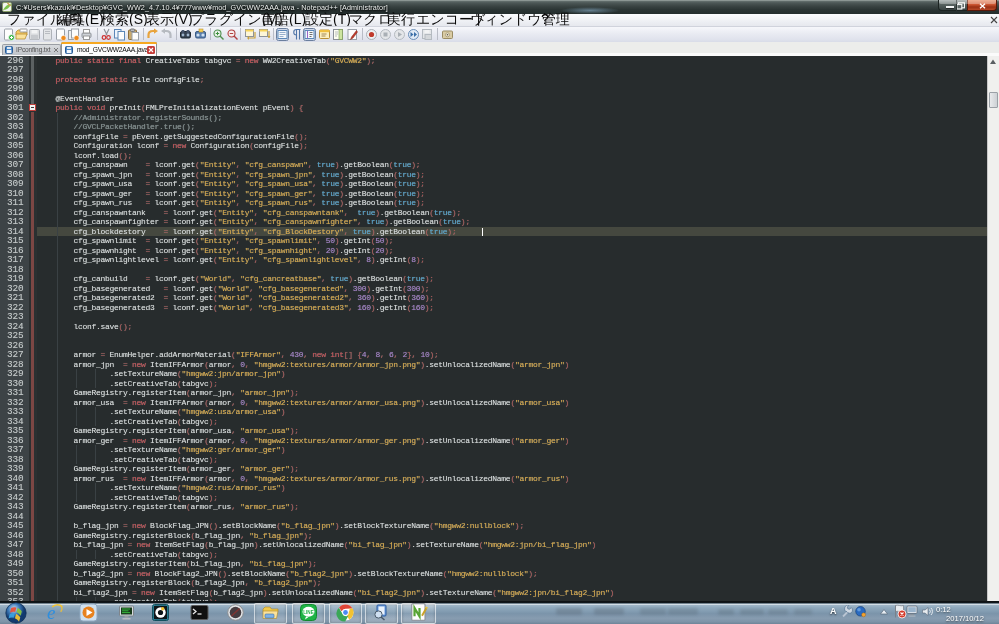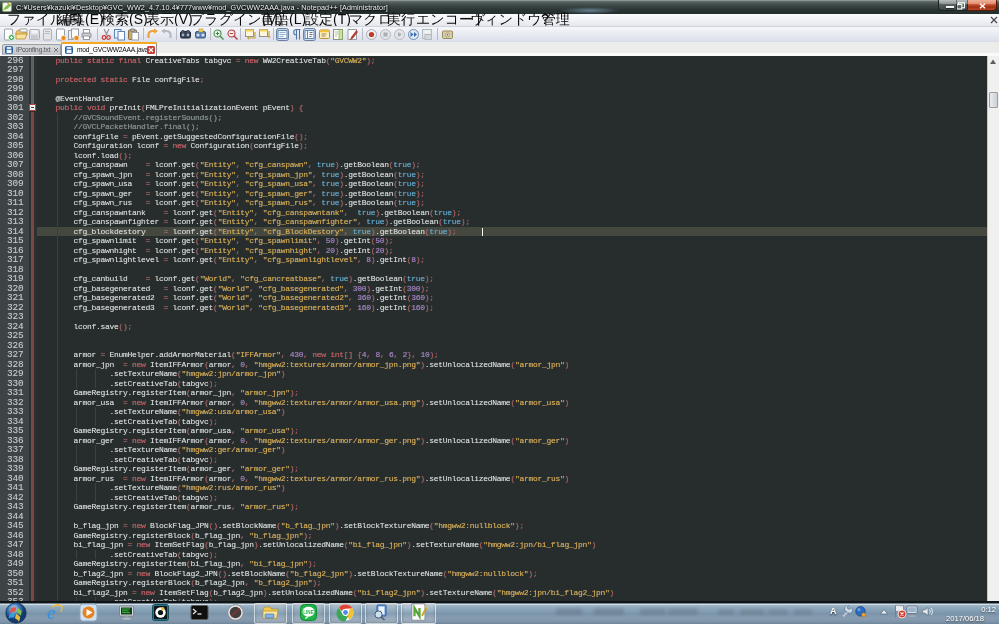--- a/index.html
+++ b/index.html
@@ -269,22 +269,22 @@
 351
 352
 353</pre>
 
 <pre class="abs" style="left:37.5px;top:55.9px;font-family:'Liberation Mono',monospace;font-size:7.97px;letter-spacing:-0.28px;line-height:9.5px;color:#d6dada;text-shadow:0 0 .7px rgba(214,218,218,.55)">    <i class="k">public</i> <i class="k">static</i> <i class="k">final</i> CreativeTabs tabgvc <i class="p">=</i> <i class="k">new</i> WW2CreativeTab<i class="p">(</i><i class="s">"GVCWW2"</i><i class="p">)</i><i class="p">;</i>
 
     <i class="k">protected</i> <i class="k">static</i> File configFile<i class="p">;</i>
 
     @EventHandler
     <i class="k">public</i> <i class="k">void</i> preInit<i class="p">(</i>FMLPreInitializationEvent pEvent<i class="p">)</i> <i class="p">{</i>
-        <i class="c">//GVCSoundEvent.registerSounds();</i>
-        <i class="c">//GVCLPacketHandler.final();</i>
+        <i class="c">//Administrator.registerSounds();</i>
+        <i class="c">//GVCLPacketHandler.true();</i>
         configFile <i class="p">=</i> pEvent.getSuggestedConfigurationFile<i class="p">(</i><i class="p">)</i><i class="p">;</i>
         Configuration lconf <i class="p">=</i> <i class="k">new</i> Configuration<i class="p">(</i>configFile<i class="p">)</i><i class="p">;</i>
         lconf.load<i class="p">(</i><i class="p">)</i><i class="p">;</i>
         cfg_canspawn    <i class="p">=</i> lconf.get<i class="p">(</i><i class="s">"Entity"</i><i class="p">,</i> <i class="s">"cfg_canspawn"</i><i class="p">,</i> <i class="t">true</i><i class="p">)</i>.getBoolean<i class="p">(</i><i class="t">true</i><i class="p">)</i><i class="p">;</i>
         cfg_spawn_jpn   <i class="p">=</i> lconf.get<i class="p">(</i><i class="s">"Entity"</i><i class="p">,</i> <i class="s">"cfg_spawn_jpn"</i><i class="p">,</i> <i class="t">true</i><i class="p">)</i>.getBoolean<i class="p">(</i><i class="t">true</i><i class="p">)</i><i class="p">;</i>
         cfg_spawn_usa   <i class="p">=</i> lconf.get<i class="p">(</i><i class="s">"Entity"</i><i class="p">,</i> <i class="s">"cfg_spawn_usa"</i><i class="p">,</i> <i class="t">true</i><i class="p">)</i>.getBoolean<i class="p">(</i><i class="t">true</i><i class="p">)</i><i class="p">;</i>
         cfg_spawn_ger   <i class="p">=</i> lconf.get<i class="p">(</i><i class="s">"Entity"</i><i class="p">,</i> <i class="s">"cfg_spawn_ger"</i><i class="p">,</i> <i class="t">true</i><i class="p">)</i>.getBoolean<i class="p">(</i><i class="t">true</i><i class="p">)</i><i class="p">;</i>
         cfg_spawn_rus   <i class="p">=</i> lconf.get<i class="p">(</i><i class="s">"Entity"</i><i class="p">,</i> <i class="s">"cfg_spawn_rus"</i><i class="p">,</i> <i class="t">true</i><i class="p">)</i>.getBoolean<i class="p">(</i><i class="t">true</i><i class="p">)</i><i class="p">;</i>
         cfg_canspawntank    <i class="p">=</i> lconf.get<i class="p">(</i><i class="s">"Entity"</i><i class="p">,</i> <i class="s">"cfg_canspawntank"</i><i class="p">,</i>  <i class="t">true</i><i class="p">)</i>.getBoolean<i class="p">(</i><i class="t">true</i><i class="p">)</i><i class="p">;</i>
         cfg_canspawnfighter <i class="p">=</i> lconf.get<i class="p">(</i><i class="s">"Entity"</i><i class="p">,</i> <i class="s">"cfg_canspawnfighter"</i><i class="p">,</i> <i class="t">true</i><i class="p">)</i>.getBoolean<i class="p">(</i><i class="t">true</i><i class="p">)</i><i class="p">;</i>
@@ -437,14 +437,14 @@
       <rect x="1" y="1" width="10" height="7.5" rx="1" fill="#e8ecf0" stroke="#5a6a7a" stroke-width=".8"></rect>
       <rect x="2.2" y="2.2" width="7.6" height="5" fill="#9ab4cc"></rect>
       <rect x="4" y="9" width="4" height="1.5" fill="#8a949e"></rect>
       <rect x="2.5" y="10.5" width="7" height="1.2" fill="#aab4be"></rect>
       <path d="M11 9.5h3M12.5 8v3" stroke="#e8ecf0" stroke-width="1" opacity="0"></path>
     </svg>
 <svg style="position:absolute;left:921px;top:605px" width="13" height="13" viewBox="0 0 13 13">
       <path d="M1.5 5h2.5L7 2.5v8L4 8H1.5z" fill="#e8ecf0" stroke="#5a6a7a" stroke-width=".6"></path>
       <path d="M8.5 4.5a3 3 0 010 4M10 3a5 5 0 010 7" stroke="#e8ecf0" stroke-width="1" fill="none"></path>
     </svg>
-<div style="position:absolute;left:936px;top:604.5px;width:60px;height:10px;color:#fff;font-size:7.6px;text-align:right;text-shadow:0 1px 2px rgba(0,0,0,.6);font-family:'Liberation Sans'">0:12</div>
-<div style="position:absolute;left:933px;top:613.5px;width:64px;height:10px;color:#fff;font-size:7.6px;text-align:center;text-shadow:0 1px 2px rgba(0,0,0,.6);font-family:'Liberation Sans'">2017/06/18</div>
+<div style="position:absolute;left:936px;top:604.5px;width:60px;height:10px;color:#fff;font-size:7.6px;text-align:left;text-shadow:0 1px 2px rgba(0,0,0,.6);font-family:'Liberation Sans'">0:12</div>
+<div style="position:absolute;left:933px;top:613.5px;width:64px;height:10px;color:#fff;font-size:7.6px;text-align:center;text-shadow:0 1px 2px rgba(0,0,0,.6);font-family:'Liberation Sans'">2017/10/12</div>
 
 </path></body></html>

